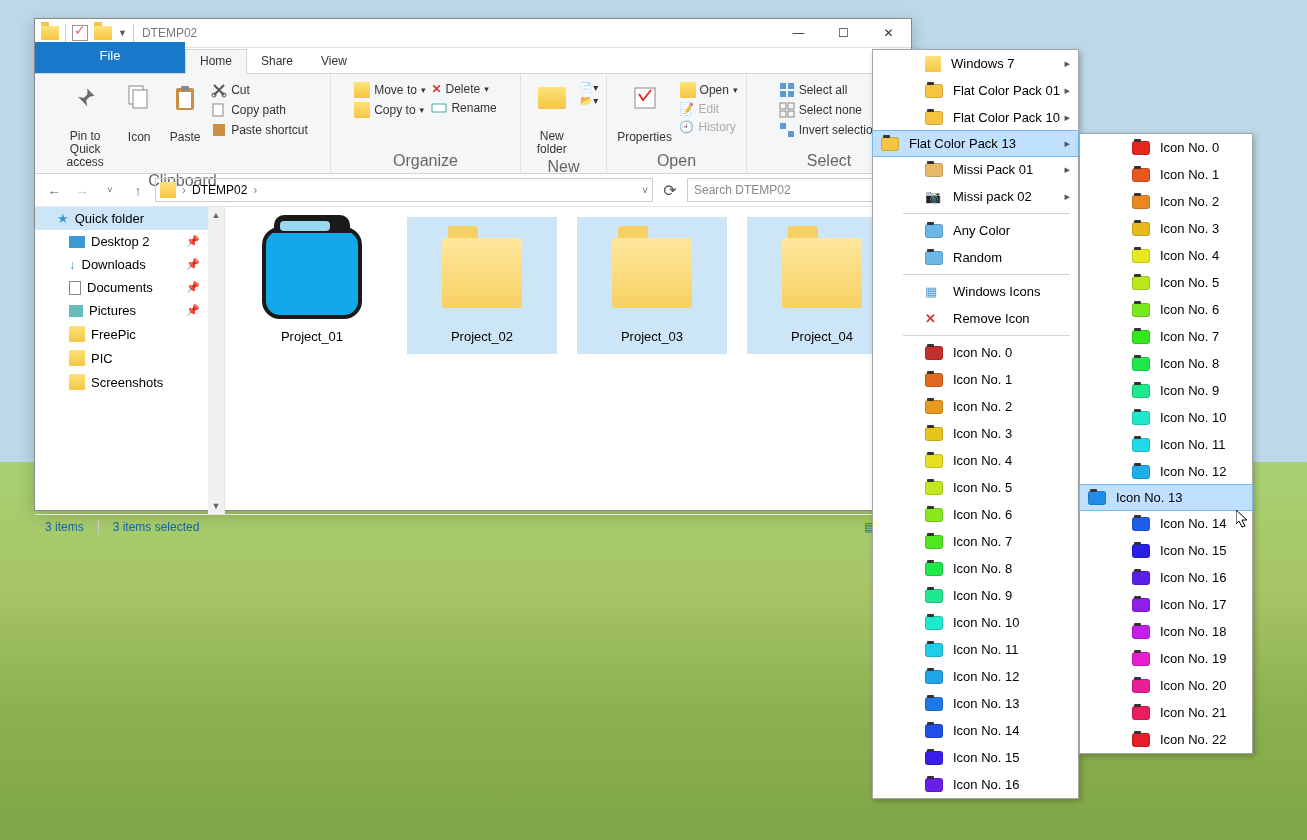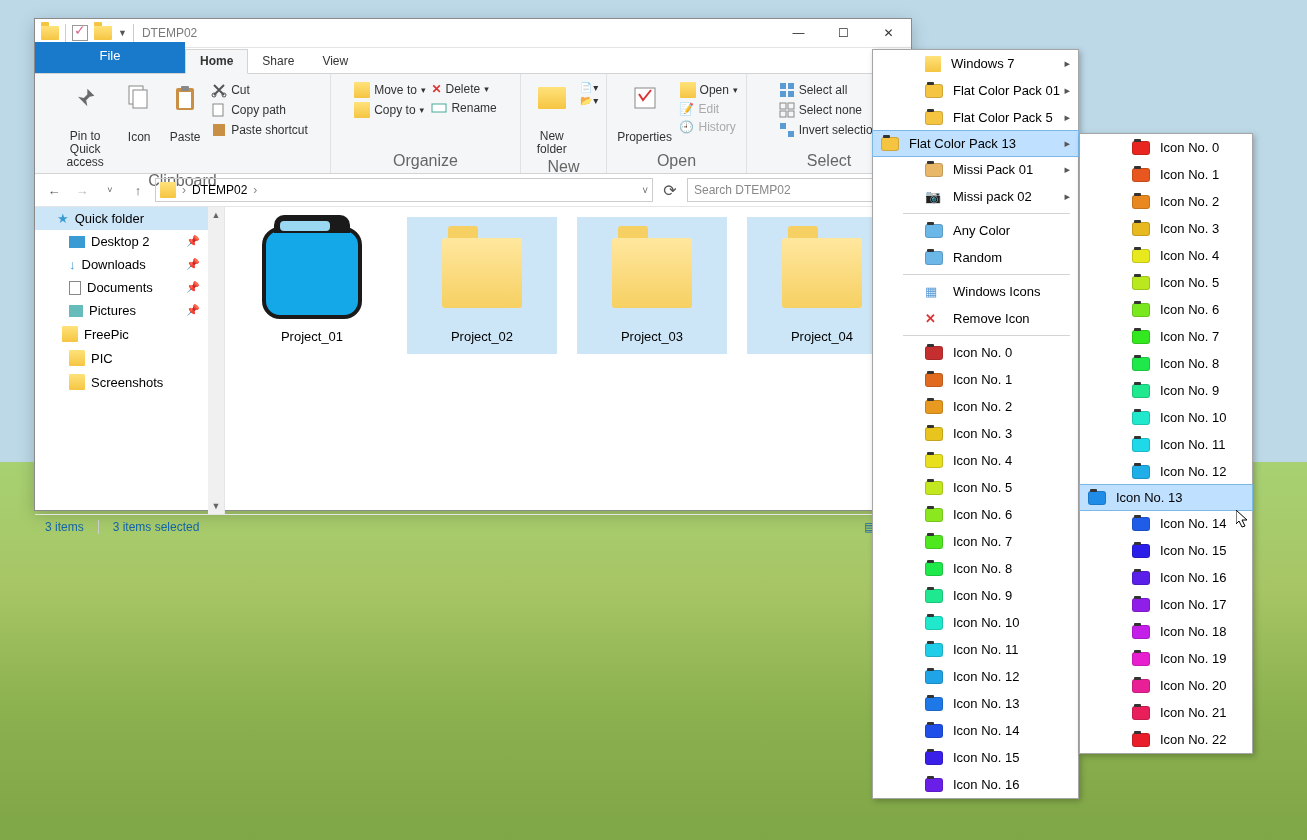--- a/index.html
+++ b/index.html
@@ -12,21 +12,21 @@
 .tb-icon::before { content:""; position:absolute; top:-4px; left:0; width:8px; height:4px; background:#f5c542; border-radius:1px 1px 0 0; }
 .tb-check { width:16px; height:16px; border:1px solid #999; position:relative; }
 .tb-check::after { content:"✓"; color:#d68; position:absolute; top:-4px; left:1px; font-size:14px; }
 .tb-sep { width:1px; height:18px; background:#ccc; }
 .tb-title { margin-left:8px; color:#7a7a7a; font-size:12px; }
 .win-btns { margin-left:auto; display:flex; }
 .win-btn { width:45px; height:29px; display:flex; align-items:center; justify-content:center; font-size:12px; color:#333; }
 .tabs { height:26px; display:flex; align-items:flex-end; border-bottom:1px solid #d4d4d4; font-size:12px; }
 .tab { padding:4px 14px 5px; color:#333; }
 .tab.file { background:#1979ca; color:#fff; }
-.tab.active { background:#f5f6f7; border:1px solid #d4d4d4; border-bottom:1px solid #f5f6f7; margin-bottom:-1px;font-weight:bold; }
+.tab.active { background:#f5f6f7; border:1px solid #d4d4d4; border-bottom:1px solid #f5f6f7; margin-bottom:-1px; }
 .ribbon { height:100px; background:#f5f6f7; border-bottom:1px solid #d4d4d4; display:flex; font-size:12px; color:#333; }
 .rg { border-right:1px solid #e1e1e1; display:flex; flex-direction:column; align-items:center; padding:4px 6px 0; }
 .rg-body { flex:1; display:flex; align-items:flex-start; gap:6px; }
 .rg-label { font-size:16px; color:#666; padding:2px 0 3px; }
 .big-btn { display:flex; flex-direction:column; align-items:center; justify-content:flex-start; width:56px; text-align:center; gap:16px; padding-top:4px; }
 .big-btn .ic { width:32px; height:32px; display:flex; align-items:center; justify-content:center; }
 .stack { display:flex; flex-direction:column; gap:4px; padding-top:4px; }
 .stack-row { display:flex; align-items:center; gap:4px; white-space:nowrap; }
 .addr { height:33px; display:flex; align-items:center; gap:6px; padding:0 8px; border-bottom:1px solid #e5e5e5; }
 .nav-arrow { width:22px; height:22px; display:flex; align-items:center; justify-content:center; color:#555; font-size:13px; }
@@ -298,21 +298,21 @@
           <div class="sb-item" style="padding-left: 34px;">
             <span style="width:12px;height:14px;background:#fff;border:1px solid #888;display:inline-block"></span>
             <span>Documents</span>
             <span class="pin">📌</span>
           </div>
           <div class="sb-item" style="padding-left: 34px;">
             <span style="width:14px;height:12px;background:#6bb;display:inline-block"></span>
             <span>Pictures</span>
             <span class="pin">📌</span>
           </div>
-          <div class="sb-item" style="padding-left: 27px;">
+          <div class="sb-item" style="padding-left: 34px;">
             <span class="sb-ic folder-ic"></span>
             <span>FreePic</span>
           </div>
           <div class="sb-item" style="padding-left: 34px;">
             <span class="sb-ic folder-ic"></span>
             <span>PIC</span>
           </div>
           <div class="sb-item" style="padding-left: 34px;">
             <span class="sb-ic folder-ic"></span>
             <span>Screenshots</span>
@@ -365,21 +365,21 @@
       <div class="ctx-row sub">
         <span class="sb-ic folder-ic"></span>
         <span>Windows 7</span>
       </div>
       <div class="ctx-row sub">
         <span class="swb" style="background:#f5c542"></span>
         <span>Flat Color Pack 01</span>
       </div>
       <div class="ctx-row sub">
         <span class="swb" style="background:#f5c542"></span>
-        <span>Flat Color Pack 5</span>
+        <span>Flat Color Pack 10</span>
       </div>
       <div class="ctx-row sub hl">
         <span class="swb" style="background:#f5c542"></span>
         <span>Flat Color Pack 13</span>
       </div>
       <div class="ctx-row sub">
         <span class="swb" style="background:#e8b868"></span>
         <span>Missi Pack 01</span>
       </div>
       <div class="ctx-row sub">

